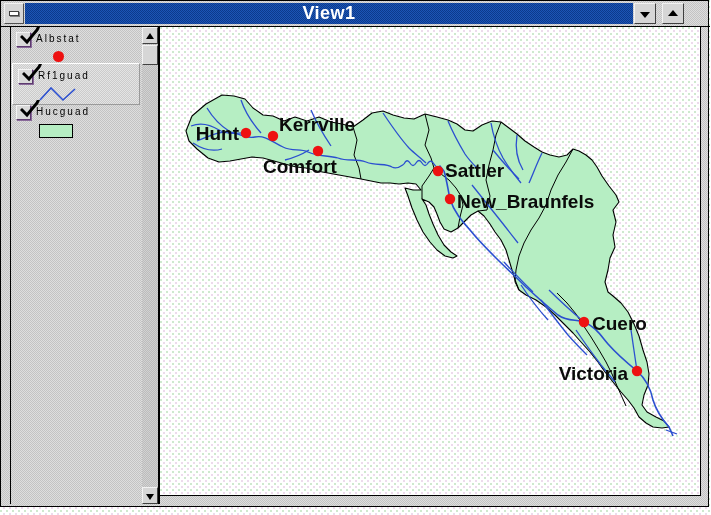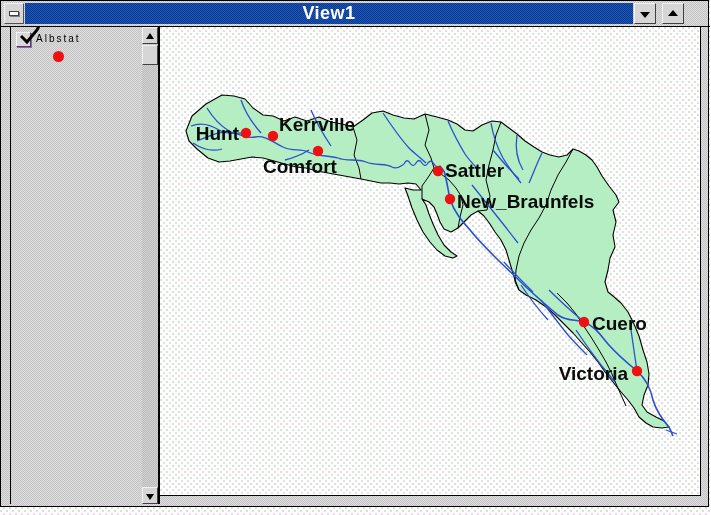--- a/index.html
+++ b/index.html
@@ -175,21 +175,45 @@
         <svg class="checkmark" width="20" height="18" viewBox="0 0 20 18">
           <path d="M2,10 L7,15 L17,3 L18,1" stroke="#000" stroke-width="3" fill="none" stroke-linecap="square"></path>
         </svg>
       </div>
       <div class="layer-label">Albstat</div>
       <div class="layer-symbol">
         <div class="sym-dot"></div>
       </div>
     </div>
 
-
+    <div class="legend-item active" style="top:36px; height:42px;">
+      <div class="checkbox" style="top:5px;">
+        <svg class="checkmark" width="20" height="18" viewBox="0 0 20 18">
+          <path d="M2,10 L7,15 L17,3 L18,1" stroke="#000" stroke-width="3" fill="none" stroke-linecap="square"></path>
+        </svg>
+      </div>
+      <div class="layer-label" style="top:6px;">Rf1guad</div>
+      <div class="layer-symbol" style="top:23px; left:26px;">
+        <svg width="40" height="15" viewBox="0 0 40 15">
+          <polyline points="1,13 12,1 24,13 36,2" stroke="#2b4fd0" stroke-width="1.6" fill="none"></polyline>
+        </svg>
+      </div>
+    </div>
+
+    <div class="legend-item" style="top:78px; height:42px;">
+      <div class="checkbox">
+        <svg class="checkmark" width="20" height="18" viewBox="0 0 20 18">
+          <path d="M2,10 L7,15 L17,3 L18,1" stroke="#000" stroke-width="3" fill="none" stroke-linecap="square"></path>
+        </svg>
+      </div>
+      <div class="layer-label">Hucguad</div>
+      <div class="layer-symbol">
+        <div class="sym-swatch"></div>
+      </div>
+    </div>
   </div>
 
   <div class="scrollbar">
     <div class="sb-btn sb-up">
       <div class="sb-tri-up"></div>
     </div>
     <div class="sb-thumb"></div>
     <div class="sb-btn sb-down">
       <div class="sb-tri-down"></div>
     </div>

